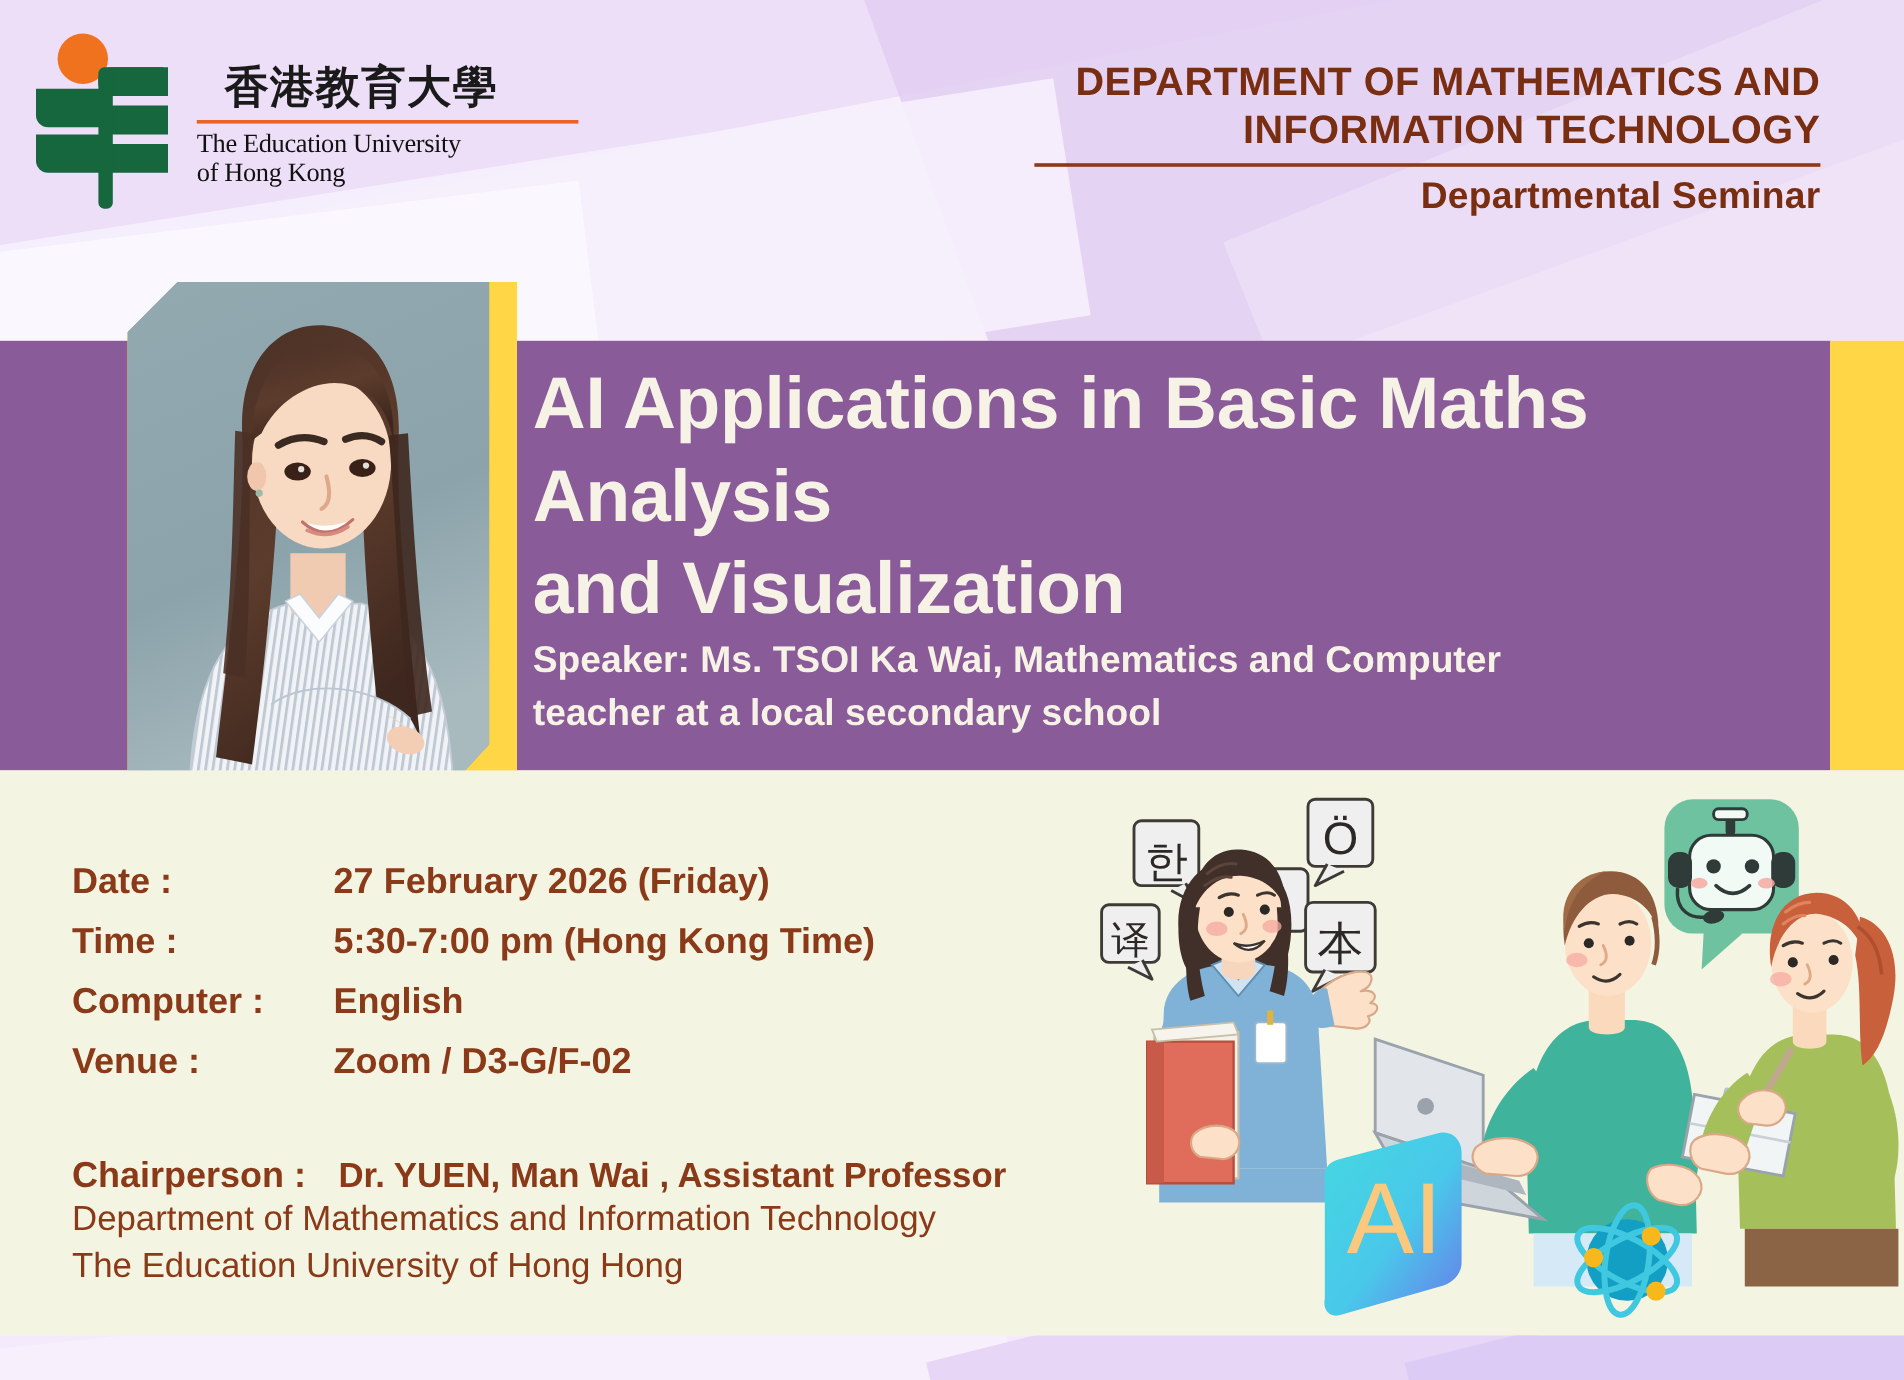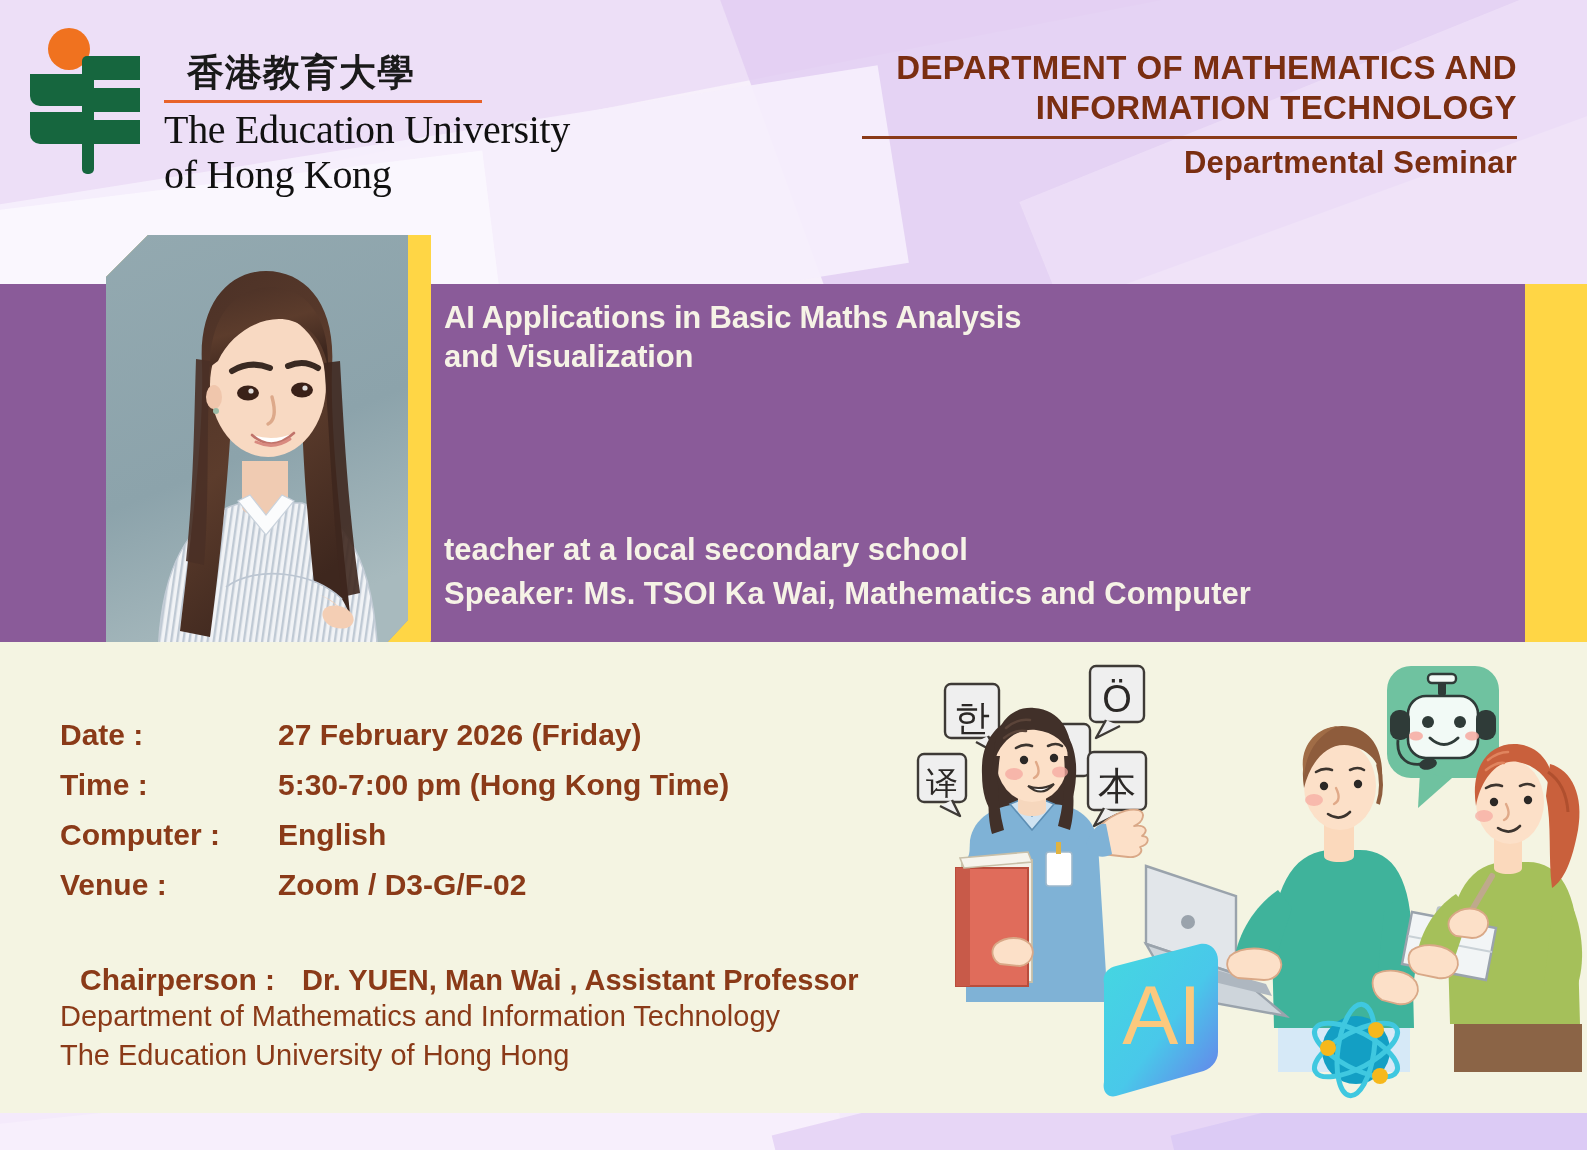--- a/index.html
+++ b/index.html
@@ -25,21 +25,21 @@
   
   .logo-wrap { position:absolute; left:24px; top:26px; display:flex; align-items:flex-start; gap:18px; }
   .logo-mark { position:relative; width:122px; height:150px; flex:none; }
   .logo-text-block { padding-top:28px; }
   .logo-cn {
     font-family:"DejaVu Sans", sans-serif; font-size:37px; font-weight:700;
     color:#1A1A1A; letter-spacing:1px; line-height:1.05; white-space:nowrap;margin-left:23px;
   }
   .logo-rule { height:3px; background:#E8622A; margin:7px 0 5px 0; width:318px; }
   .logo-en {
-    font-family:"Liberation Serif", serif; font-size:40px; color:#111;
+    font-family:"Liberation Serif", serif; font-size:22px; color:#111;
     line-height:1.12; letter-spacing:-0.3px;
   }
 
   
   .dept { position:absolute; right:70px; top:48px; text-align:right; }
   .dept-title {
     font-size:33px; font-weight:700; color:#7A2E11; letter-spacing:.4px;
     line-height:1.22; text-transform:uppercase;
   }
   .dept-rule { height:3px; background:#8A3A18; margin:7px 0 6px auto; width:655px; }
@@ -64,39 +64,39 @@
   .photo-inner {
     position:absolute; left:0px; top:0px; width:302px; height:425px;
     clip-path:polygon(0 40px, 40px 0, 100% 0, 100% 385px, 265px 100%, 0 100%);
     overflow:hidden; background:#8FA6AD;
   }
   .photo-inner svg { display:block; width:302px; height:425px; }
 
   
   .title-block { position:absolute; left:444px; top:298px; width:1050px; }
   .talk-title {
-    font-size:31px; font-weight:700; color:#F6F3E6; line-height:1.26;
+    font-size:61px; font-weight:700; color:#F6F3E6; line-height:1.26;
     letter-spacing:-.2px;
   }
   .speaker-line {
     position:absolute; left:444px; top:528px; width:1030px;
     font-size:31px; font-weight:700; color:#F6F3E6; line-height:1.42;
   }
 
   
   .body-bg { position:absolute; left:0; top:642px; width:1587px; height:471px; background:#F4F4E2; }
 
   
   .details { position:absolute; left:60px; top:718px; }
   .det-row { display:flex; align-items:baseline; height:50px; }
   .det-label { width:218px; font-size:30px; font-weight:700; color:#8A3A18; }
   .det-value { font-size:30px; font-weight:700; color:#8A3A18; white-space:nowrap; }
 
   .chair { position:absolute; left:60px; top:963px; }
-  .chair-head { display:flex; align-items:baseline;margin-left:20px; }
+  .chair-head { display:flex; align-items:baseline; }
   .chair-label { width:222px; font-size:30px; font-weight:700; color:#8A3A18; }
   .chair-name { font-size:29px; font-weight:700; color:#8A3A18; white-space:nowrap; }
   .chair-sub { font-size:29px; font-weight:400; color:#8A3A18; line-height:1.34; white-space:nowrap; }
 
   
   .footer-bg { position:absolute; left:0; top:1113px; width:1587px; height:37px; background:#F4EAFB; overflow:hidden; }
   .fb { position:absolute; background:#EDDCF8; }
   .fb1 { width:900px; height:120px; left:-60px; top:-30px; transform:rotate(-6deg); background:#F7EFFC; }
   .fb2 { width:500px; height:130px; left:780px; top:-40px; transform:rotate(-14deg); background:#E7D6F6; }
   .fb3 { width:420px; height:130px; left:1180px; top:-30px; transform:rotate(-14deg); background:#DCCBF5; }
@@ -214,22 +214,22 @@
         <ellipse cx="232" cy="382" rx="16" ry="11" fill="#F4CEB4" transform="rotate(18 232 382)"></ellipse>
       </svg>
     </div>
   </div>
 
   <div class="title-block">
     <div class="talk-title">AI Applications in Basic Maths Analysis</div>
     <div class="talk-title">and Visualization</div>
   </div>
   <div class="speaker-line">
+    <div>Speaker: Ms. TSOI Ka Wai, Mathematics and Computer</div>
     <div>teacher at a local secondary school</div>
-    <div>Speaker: Ms. TSOI Ka Wai, Mathematics and Computer</div>
   </div>
 
   <div class="body-bg"></div>
 
   <div class="details">
     <div class="det-row">
       <div class="det-label">Date :</div>
       <div class="det-value">27 February 2026 (Friday)</div>
     </div>
     <div class="det-row">

